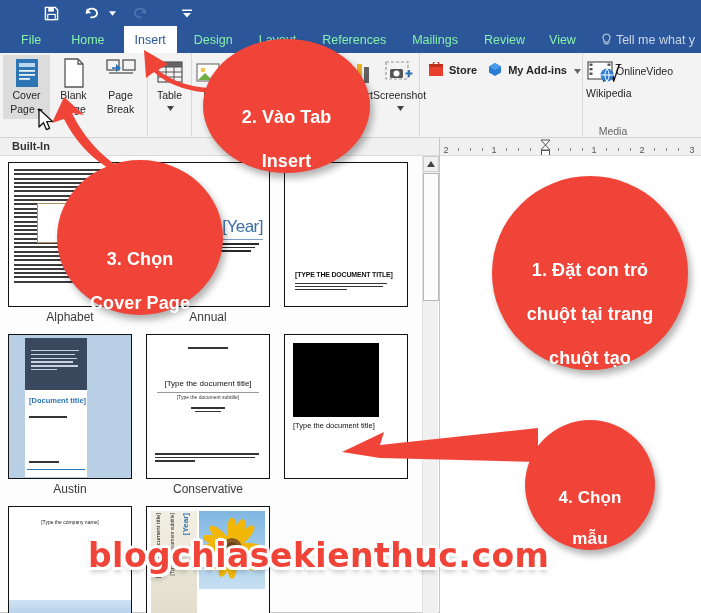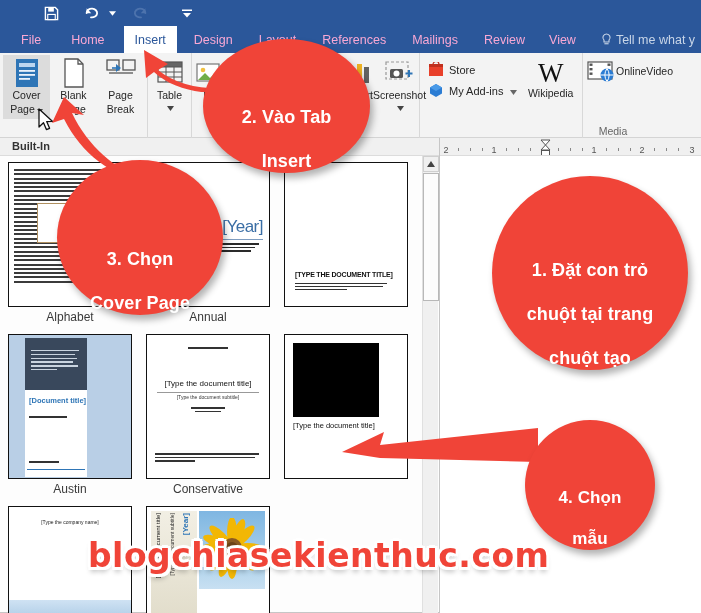--- a/index.html
+++ b/index.html
@@ -26,21 +26,21 @@
 
   
   .tabstrip {
     position: absolute; left: 0; top: 26px; width: 701px; height: 27px;
     background: #2b579a;
   }
   .tabs { display: flex; align-items: stretch; height: 27px; padding-left: 10px; }
   .tab {
     display: flex; align-items: center; height: 27px;
     padding: 0 11px;
-    color: #f9a8d4; font-size: 12.5px; white-space: nowrap;
+    color: #86efac; font-size: 12.5px; white-space: nowrap;
   }
   .tab.active {
     background: #ffffff; color: #2b579a;
   }
   .tellme {
     display: flex; align-items: center; gap: 4px; height: 27px;
     padding-left: 14px; color: #c9d6e8; font-size: 12.5px; white-space: nowrap;
   }
   .bulb { display: block; }
 
@@ -66,21 +66,21 @@
     font-size: 10.5px; color: #262626; line-height: 11.5px; text-align: center;
   }
   .bigbtn.selected { background: #dcdcdc; }
   .bigbtn .ico { height: 30px; display: flex; align-items: center; justify-content: center; }
   .bigbtn .lbl { margin-top: 2px; }
   .caret { display:inline-block; margin-left: 2px; }
   .smallbtn {
     display: flex; align-items: center; gap: 5px;
     height: 21px; padding: 0 5px; font-size: 11px; color: #262626; white-space: nowrap;
   }
-  .addins-col { display: flex; flex-direction: column; justify-content: center; padding-top: 4px; }
+  .addins-col { display: flex; flex-direction: row; justify-content: center; padding-top: 4px; font-weight: bold; }
   .wikibtn {
     width: 62px; display: flex; flex-direction: column; align-items: center; padding-top: 4px;
     font-size: 10.5px; color: #262626;
   }
   .wikibtn .wmark { font-family: "Liberation Serif", serif; font-size: 27px; line-height: 28px; color:#111; }
   .mediabtn {
     width: 50px; display: flex; align-items: center; padding-top: 3px;
     font-size: 10.5px; color: #262626; line-height: 11.5px; text-align: center;
   }
 

